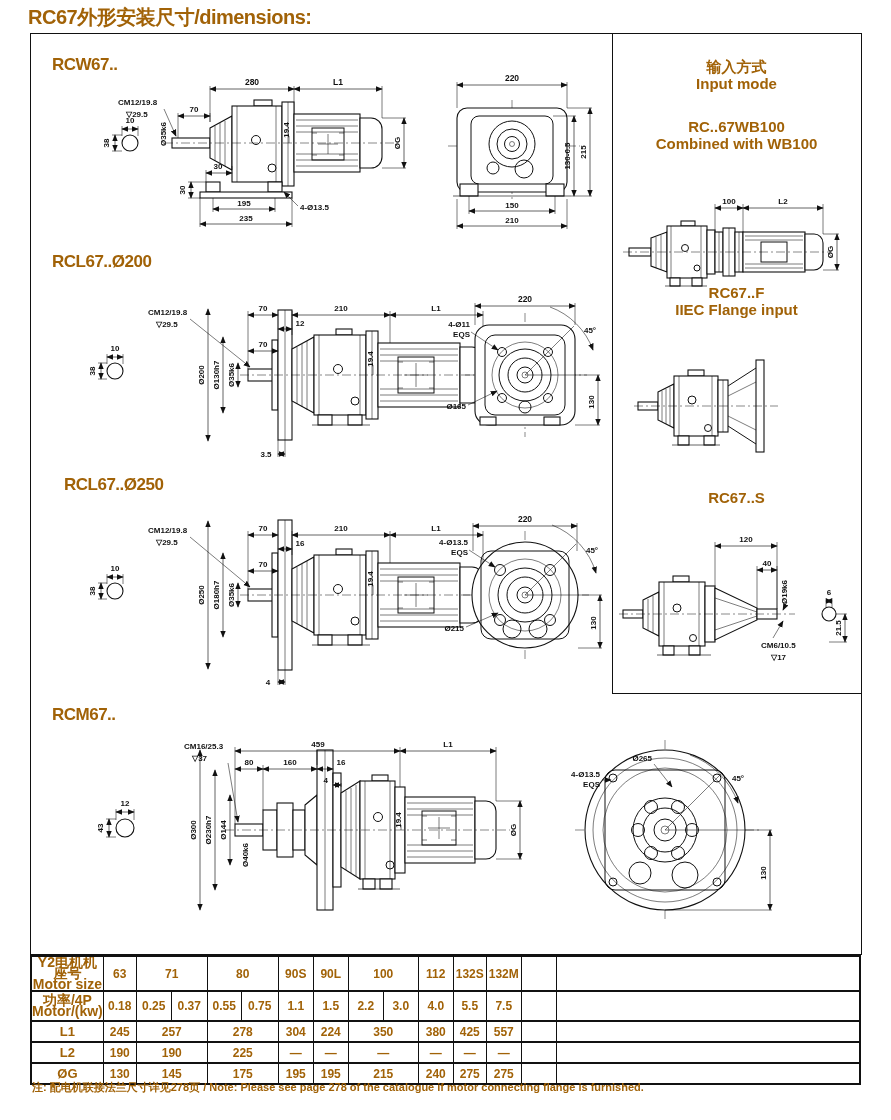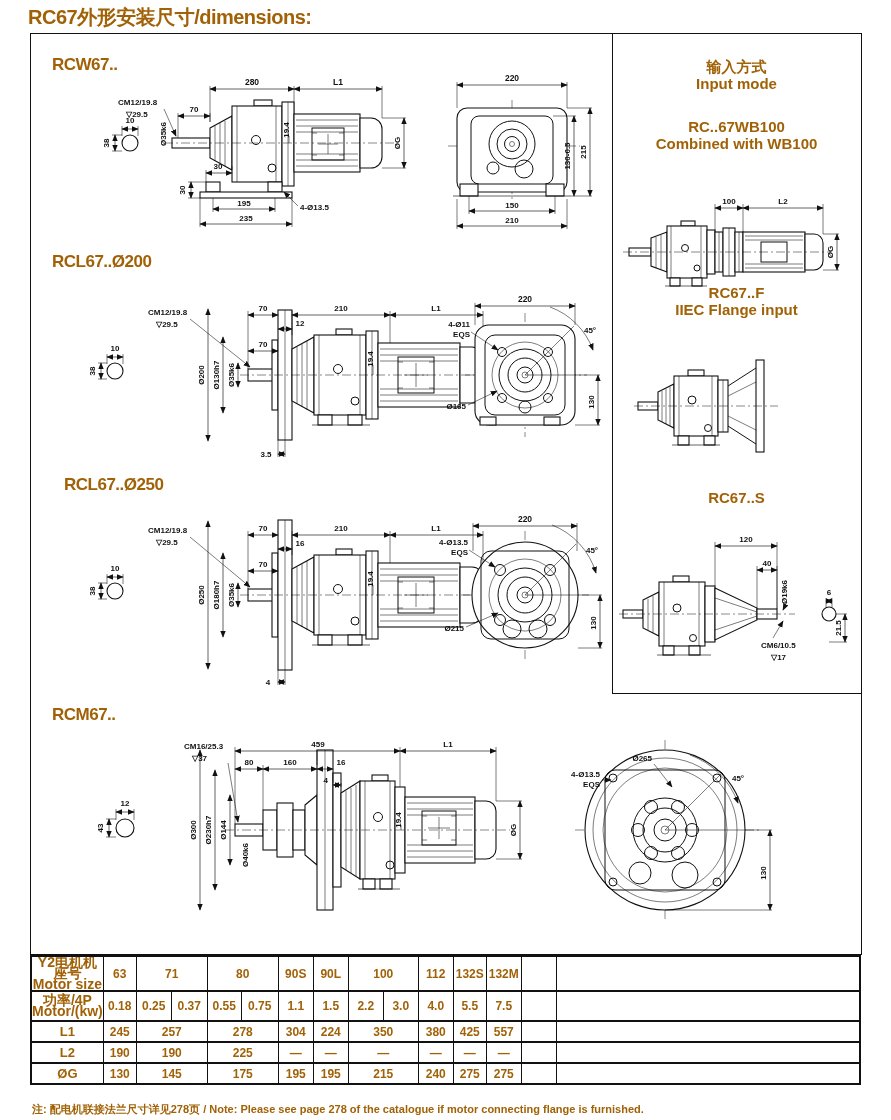--- a/index.html
+++ b/index.html
@@ -24,21 +24,21 @@
   .cl{stroke:#111;stroke-width:.5;stroke-dasharray:9 3 2 3;fill:none;}
   
   #spec-table{position:absolute;left:30px;top:955px;border-collapse:collapse;table-layout:fixed;}
   #spec-table td,#spec-table th{border-left:1px solid #111;border-right:1px solid #111;
     border-top:2px solid #111;border-bottom:2px solid #111;padding:0;text-align:center;
     vertical-align:middle;font-weight:bold;overflow:hidden;}
   #spec-table{border:2px solid #111;}
   .lblcell{font-size:14px;line-height:11px;}
   .lblbig{font-size:13px;}
   .num{font-size:12px;}
-  #note{left:32px;top:1080px;font-size:11px;font-weight:bold;white-space:nowrap;margin-top:22px;}
+  #note{left:32px;top:1080px;font-size:11px;font-weight:bold;white-space:nowrap;}
 </style>
 </head>
 <body>
 
 <div id="page">
 
   <svg width="0" height="0" style="position:absolute">
     <defs>
       <marker id="ar" viewBox="0 0 10 10" refX="9" refY="5" markerWidth="7" markerHeight="7" markerUnits="userSpaceOnUse" orient="auto-start-reverse">
         <path d="M0,1 L10,5 L0,9 Z" fill="#111"></path>

